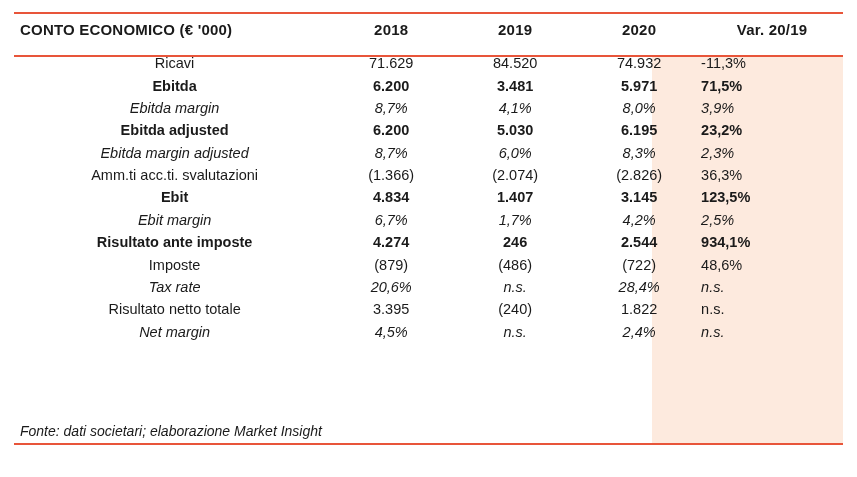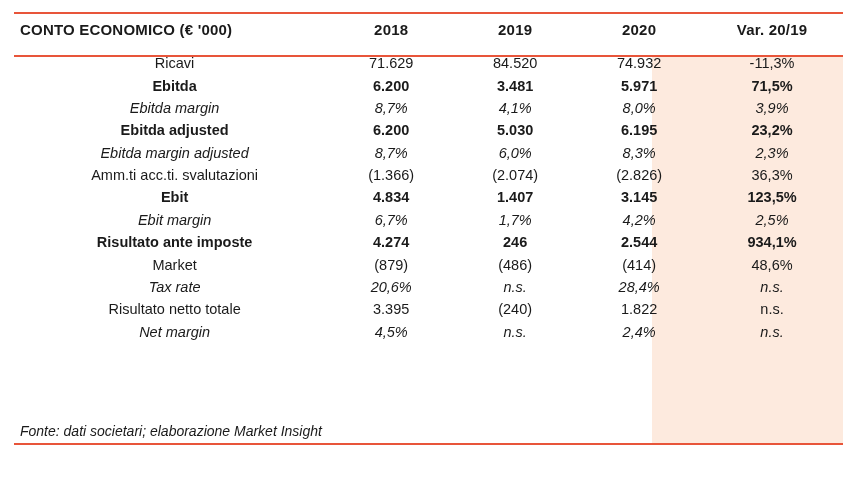--- a/index.html
+++ b/index.html
@@ -94,21 +94,21 @@
     z-index: 2;
   }
   tbody td.label {
     text-align: center;
     padding-left: 6px;
   }
   tbody td.num {
     text-align: center;
   }
   tbody td.var {
-    text-align: center;
+    text-align: left;
   }
   tr.bold td { font-weight: bold; }
   tr.ital td { font-style: italic; margin-top: 39px; }
 
   .footnote {
     position: absolute;
     left: 20px;
     top: 423px;
     font-size: 14px;
     font-style: italic;
@@ -207,24 +207,24 @@
           <td class="var">2,5%</td>
         </tr>
         <tr class="bold">
           <td class="label">Risultato ante imposte</td>
           <td class="num">4.274</td>
           <td class="num">246</td>
           <td class="num">2.544</td>
           <td class="var">934,1%</td>
         </tr>
         <tr>
-          <td class="label">Market</td>
+          <td class="label">Imposte</td>
           <td class="num">(879)</td>
           <td class="num">(486)</td>
-          <td class="num">(414)</td>
+          <td class="num">(722)</td>
           <td class="var">48,6%</td>
         </tr>
         <tr class="ital">
           <td class="label">Tax rate</td>
           <td class="num">20,6%</td>
           <td class="num">n.s.</td>
           <td class="num">28,4%</td>
           <td class="var">n.s.</td>
         </tr>
         <tr>

